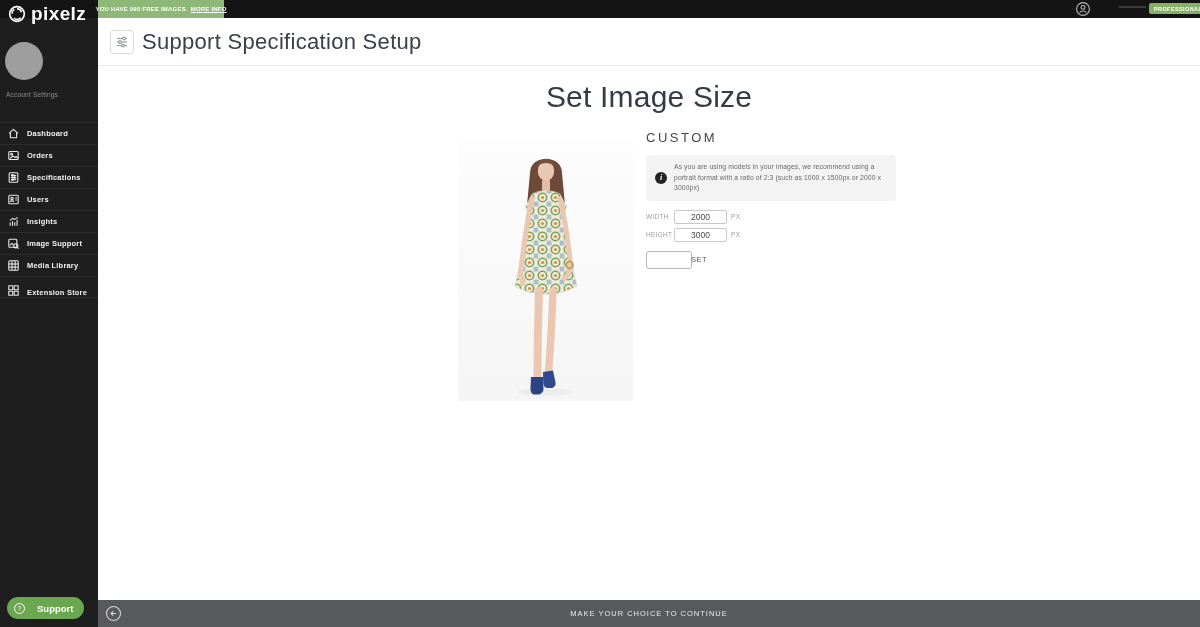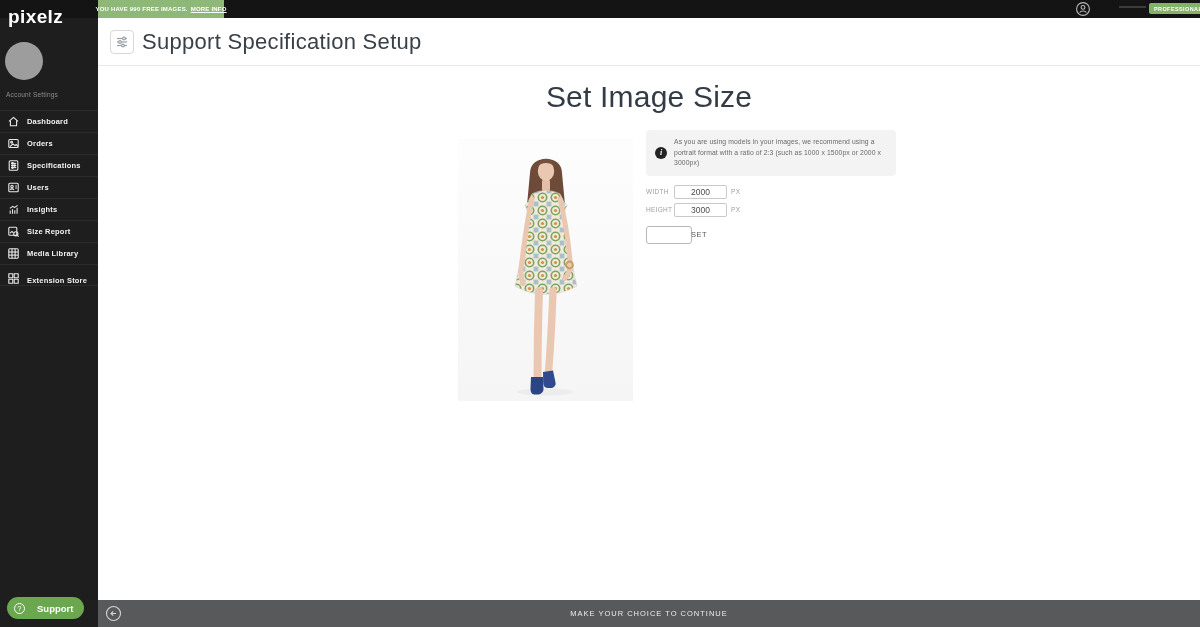--- a/index.html
+++ b/index.html
@@ -11,28 +11,28 @@
   .topbar { position:absolute; left:0; top:0; width:1200px; height:18px; background:#141414; z-index:5; }
   .banner { position:absolute; left:98px; top:0; width:126px; height:18px; background:#8eb877;
             display:flex; align-items:center; justify-content:center; gap:3px;
             color:#fff; font-size:6px; font-weight:700; letter-spacing:.2px; white-space:nowrap; cursor:pointer; }
   .banner a { color:#fff; text-decoration:underline; cursor:pointer; }
   .user-ico { position:absolute; left:1075px; top:1px; width:16px; height:16px; cursor:pointer; }
   .user-dash { position:absolute; left:1119px; top:6px; width:27px; height:2px; background:#3c3c3c; }
   .plan-badge { position:absolute; left:1149px; top:3px; height:11px; padding:0 5px; background:#85b266;
                 border-radius:2px; color:#fff; font-size:5.5px; font-weight:700; letter-spacing:.4px;
                 display:flex; align-items:center; }
-  .logo { position:absolute; left:8px; top:1px; height:26px; display:flex; align-items:center; gap:5px; z-index:10; cursor:pointer;flex-direction:column; }
+  .logo { position:absolute; left:8px; top:1px; height:26px; display:flex; align-items:center; gap:5px; z-index:10; cursor:pointer; }
   .logo span { color:#fff; font-size:19px; font-weight:700; letter-spacing:.4px; }
 
   
   .sidebar { position:absolute; left:0; top:18px; width:98px; height:609px; background:#1e1e1e; z-index:4; }
   .avatar { position:absolute; left:5px; top:24px; width:38px; height:38px; border-radius:50%; background:#9d9d9d; cursor:pointer; }
   .side-label { position:absolute; left:6px; top:73px; color:#8d8d8d; font-size:6.5px; letter-spacing:.2px; }
-  .side-nav { position:absolute; left:0; top:92px; width:98px; }
+  .side-nav { position:absolute; left:0; top:104px; width:98px; }
   .side-item { height:22px; display:flex; align-items:center; gap:7px; padding-left:7px;
                border-top:1px solid #2c2c2c; cursor:pointer; }
   .side-item:last-child { border-bottom:1px solid #2c2c2c;align-items:flex-end; }
   .side-item svg { flex:0 0 auto; }
   .side-item .lbl { color:#f2f2f2; font-size:7.5px; font-weight:600; letter-spacing:.2px; white-space:nowrap; }
 
   
   .content { position:absolute; left:98px; top:18px; width:1102px; height:582px; background:#fff; }
   .content-header { height:48px; border-bottom:1px solid #e9e9e9; display:flex; align-items:center; gap:8px; padding-left:12px; }
   .hicon { width:24px; height:24px; border:1px solid #d8d8d8; border-radius:4px;
@@ -163,21 +163,21 @@
         <span class="lbl">Insights</span>
       </div>
 
       <div class="side-item">
         <svg width="13" height="13" viewBox="0 0 13 13" fill="none" stroke="#e9e9e9" stroke-width="1.1" stroke-linejoin="round">
           <rect x="1.8" y="2.2" width="8" height="8" rx="1"></rect>
           <path d="M3,8.2 L5,6.4 L6.4,7.8"></path>
           <circle cx="8.8" cy="8.8" r="2.1"></circle>
           <line x1="10.3" y1="10.3" x2="11.6" y2="11.6"></line>
         </svg>
-        <span class="lbl">Size Report</span>
+        <span class="lbl">Image Support</span>
       </div>
 
       <div class="side-item">
         <svg width="13" height="13" viewBox="0 0 13 13" fill="none" stroke="#e9e9e9" stroke-width="1.1" stroke-linejoin="round">
           <rect x="1.8" y="1.8" width="9.4" height="9.4" rx="1"></rect>
           <line x1="1.8" y1="5" x2="11.2" y2="5"></line>
             <line x1="1.8" y1="8.1" x2="11.2" y2="8.1"></line>
           <line x1="5" y1="1.8" x2="5" y2="11.2"></line>
             <line x1="8.1" y1="1.8" x2="8.1" y2="11.2"></line>
         </svg>
@@ -244,20 +244,21 @@
         <path d="M102,60 C107,80 110,101 112,121 C113,130 110,136 106.5,139.5" stroke="#eac7b1" stroke-width="5" fill="none" stroke-linecap="round"></path>
         <circle cx="111.5" cy="126" r="3.4" fill="none" stroke="#c3a061" stroke-width="2"></circle>
         <path d="M81,152 C80,182 79.5,212 79.5,239" stroke="#eac7b1" stroke-width="8" fill="none" stroke-linecap="round"></path>
         <path d="M95,152 C94,180 92.5,208 90.5,234" stroke="#eac7b1" stroke-width="7.4" fill="none" stroke-linecap="round"></path>
         <path d="M73,238 L85,238 L85.5,250 C85.5,253.5 82.5,255.5 79,255.5 L76.5,255.5 C73.5,255.5 72.5,252.5 72.5,249.5 Z" fill="#2c4384"></path>
         <path d="M85,233 L95,231.5 L97.5,243.5 C98.2,247 95.5,249 92.5,249 L89.5,249 C86.5,249 85.3,246 85.2,243 Z" fill="#31498e"></path>
       </svg>
     </div>
 
     <section class="custom">
+      <h3>CUSTOM</h3>
       <div class="infobox">
         <span class="info-icon">i</span>
         <p>As you are using models in your images, we recommend using a portrait format with a ratio of 2:3 (such as 1000 x 1500px or 2000 x 3000px)</p>
       </div>
       <div class="dim-row">
         <label>WIDTH</label>
         <input type="text" value="2000" style="">
         <span class="unit">PX</span>
       </div>
       <div class="dim-row">

